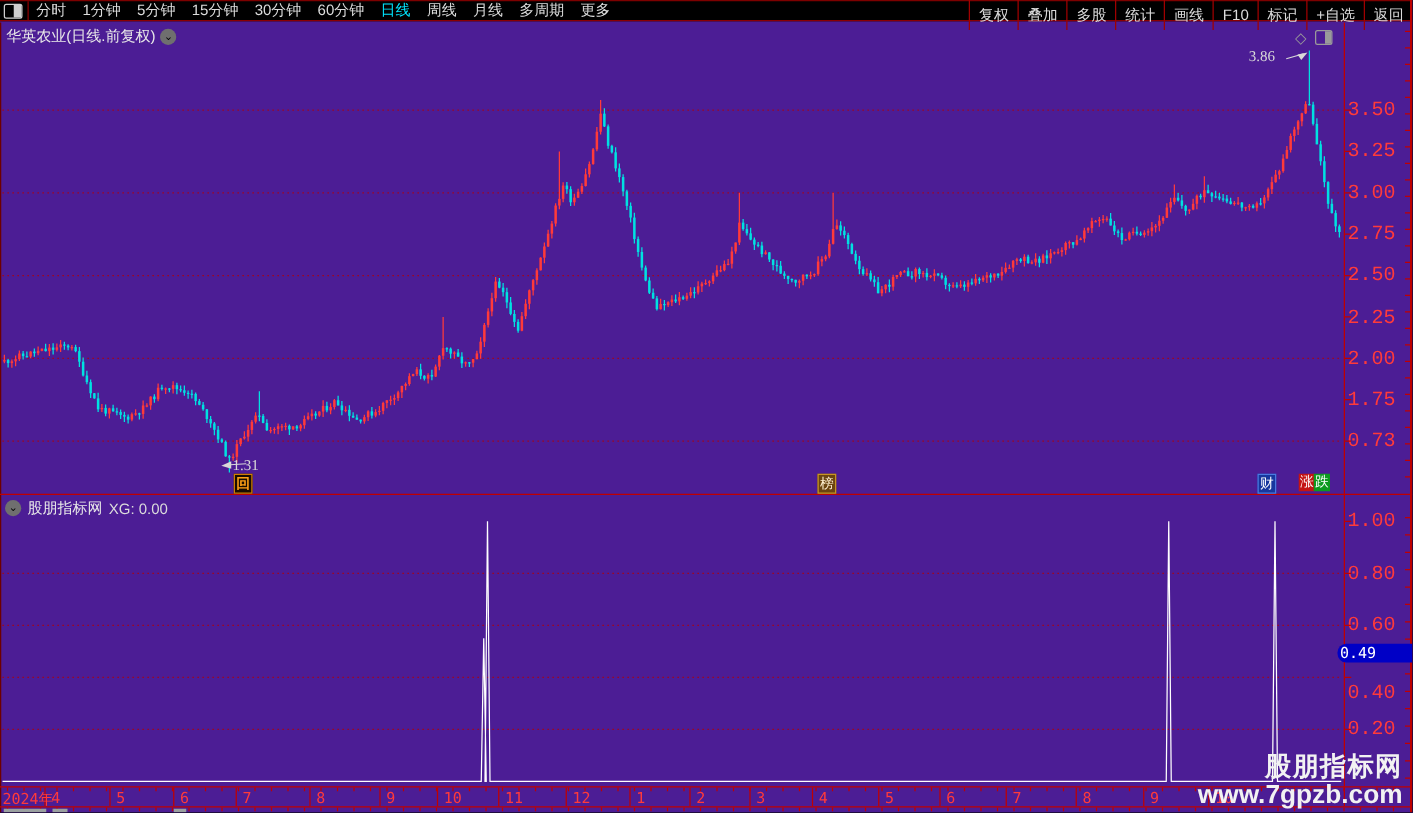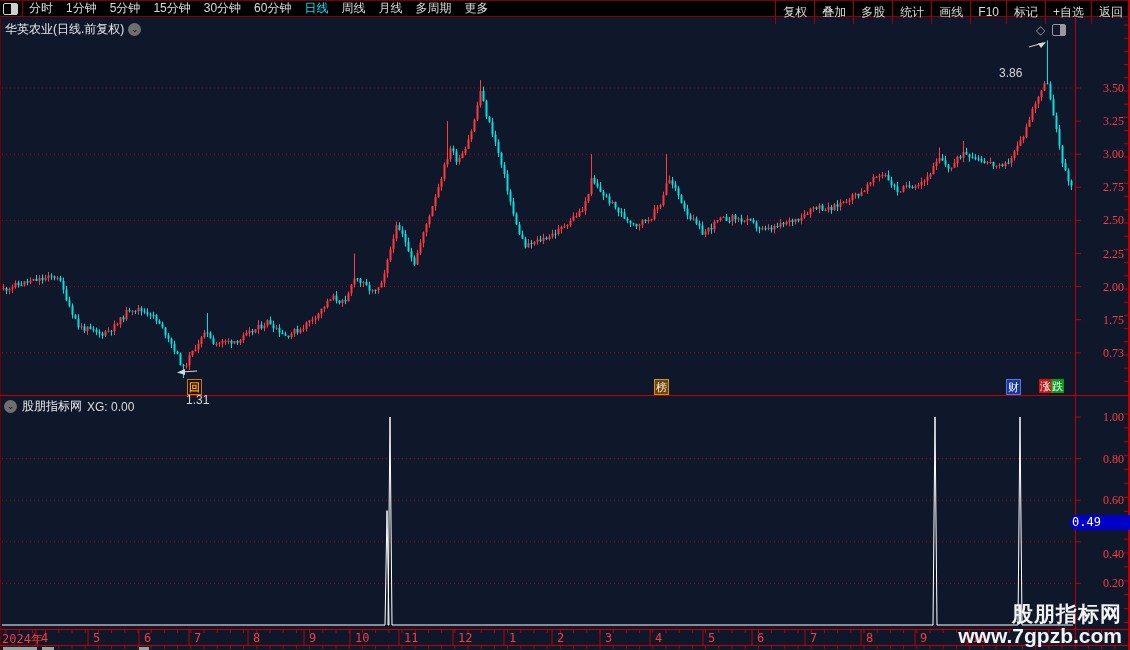--- a/index.html
+++ b/index.html
@@ -1,16 +1,16 @@
 <!DOCTYPE html>
 <html><head>
 <meta charset="utf-8">
 <style>
   html,body{margin:0;padding:0;background:#000;}
-  .screen{position:relative;width:1130px;height:650px;background:#0f172a;overflow:hidden;
+  .screen{position:relative;width:1130px;height:650px;background:#4c1d95;overflow:hidden;
           font-family:"Liberation Sans","DejaVu Sans",sans-serif;-webkit-font-smoothing:none;}
   
   .menubar{position:absolute;left:0;top:0;width:1130px;height:17px;background:#000;
            border-top:1px solid #7d0000;border-bottom:1px solid #8b0000;box-sizing:border-box;
            display:flex;align-items:center;font-size:12px;color:#dcdcdc;}
   .mb-icon{width:13px;height:10px;border:1px solid #cfcfcf;border-radius:2px;margin:0 4px 0 3px;
            position:relative;flex:none;}
   .mb-icon::after{content:"";position:absolute;right:0;top:0;width:6px;height:10px;background:#cfcfcf;}
   .mb-sep{width:1px;height:15px;background:#8b0000;flex:none;}
   .mleft{display:flex;gap:13px;margin-left:6px;white-space:nowrap;}
@@ -21,24 +21,24 @@
   .mright span{display:flex;align-items:center;padding:12px 7px;border-left:1px solid #a00000;white-space:nowrap;}
   
   .vline,.hline{position:absolute;background:#c00000;}
   
   .pane-title{position:absolute;left:5px;top:21px;font-size:12px;color:#e8e8e8;display:flex;align-items:center;gap:4px;}
   .chev-circle{width:13px;height:13px;border-radius:50%;background:#6f6f6f;color:#000;font-size:9px;
                display:flex;align-items:center;justify-content:center;line-height:1;}
   .pane-icons{position:absolute;left:1036px;top:23px;color:#9a9a9a;font-size:12px;display:flex;gap:7px;align-items:center;}
   .split-sq{width:12px;height:10px;border:1px solid #9a9a9a;border-radius:2px;position:relative;}
   .split-sq::after{content:"";position:absolute;right:0;top:0;width:5px;height:10px;background:#9a9a9a;}
-  .anno{position:absolute;color:#d8d8d8;font-size:12px;font-family:Liberation Sans, sans-serif;margin-top:28px;}
+  .anno{position:absolute;color:#d8d8d8;font-size:12px;font-family:Liberation Serif, serif;}
   
-  .axlabel{position:absolute;width:46px;text-align:right;font-size:12px;color:#ff3a3a;
-           font-family:Liberation Serif, serif;line-height:13px;}
+  .axlabel{position:absolute;width:46px;text-align:left;font-size:16px;color:#ff3a3a;
+           font-family:Liberation Mono, monospace;line-height:13px;}
   .datelabel{position:absolute;top:631px;font-size:12px;color:#ff3a3a;font-family:"DejaVu Sans Mono",monospace;}
   .marker049{position:absolute;left:1070px;top:515px;width:72px;height:15px;background:#0000c6;
              color:#fff;font-size:12px;font-family:"DejaVu Sans Mono",monospace;line-height:15px;padding-left:2px;box-sizing:border-box;z-index:6;border-radius:7px;}
   
   .ind-header{position:absolute;left:4px;top:398px;display:flex;align-items:center;gap:5px;
               font-size:12px;color:#e8e8e8;z-index:5;}
   
   .badge{position:absolute;top:379px;height:14px;line-height:14px;font-size:11px;text-align:center;
          padding:0 1px;box-sizing:content-box;z-index:5;}
   .badge.gold{border:1px solid #cf7d00;color:#ffa216;background:#190d00;font-weight:bold;}

